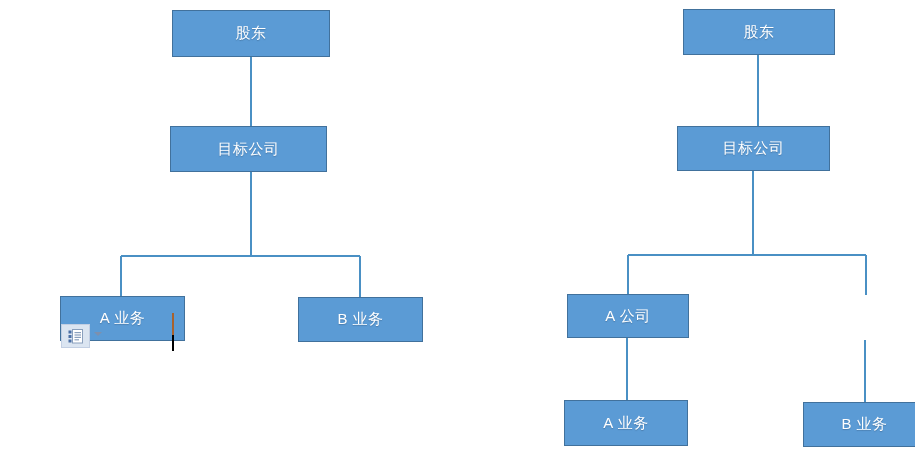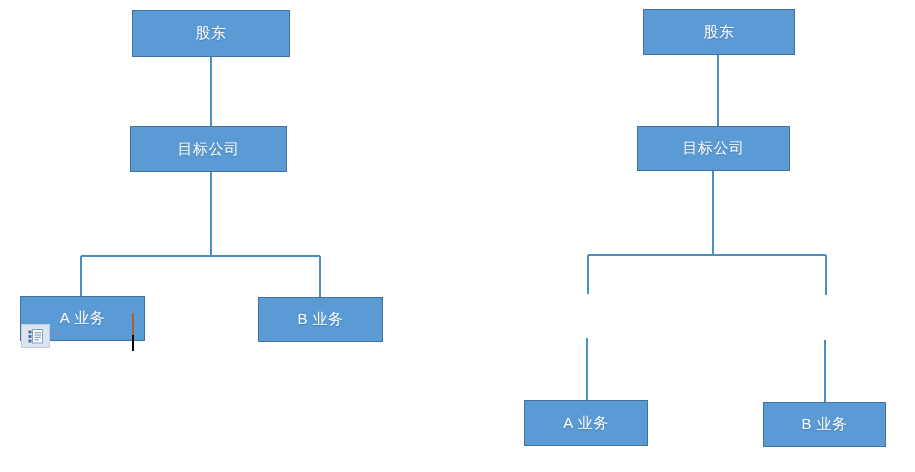--- a/index.html
+++ b/index.html
@@ -11,20 +11,21 @@
     width: 915px;
     height: 472px;
     font-family: "Liberation Sans", "DejaVu Sans", sans-serif;
     overflow: hidden;
   }
   #canvas {
     position: relative;
     width: 755px;
     height: 472px;
     background: #ffffff;
+    margin-left: 40px;
   }
   
   #connectors {
     position: absolute;
     left: 0;
     top: 0;
     width: 915px;
     height: 472px;
     pointer-events: none;
   }
@@ -141,20 +142,23 @@
   </div>
 
   <div class="node" style="left:643px; top:9px; width:152px; height:46px;">
     <span>股东</span>
   </div>
 
   <div class="node" style="left:637px; top:126px; width:153px; height:45px;">
     <span>目标公司</span>
   </div>
 
+  <div class="node" style="left:527px; top:294px; width:122px; height:44px;">
+    <span>A 公司</span>
+  </div>
 
 
   <div class="node" style="left:524px; top:400px; width:124px; height:46px;">
     <span>A 业务</span>
   </div>
 
   <div class="node" style="left:763px; top:402px; width:123px; height:45px;">
     <span>B 业务</span>
   </div>
 

